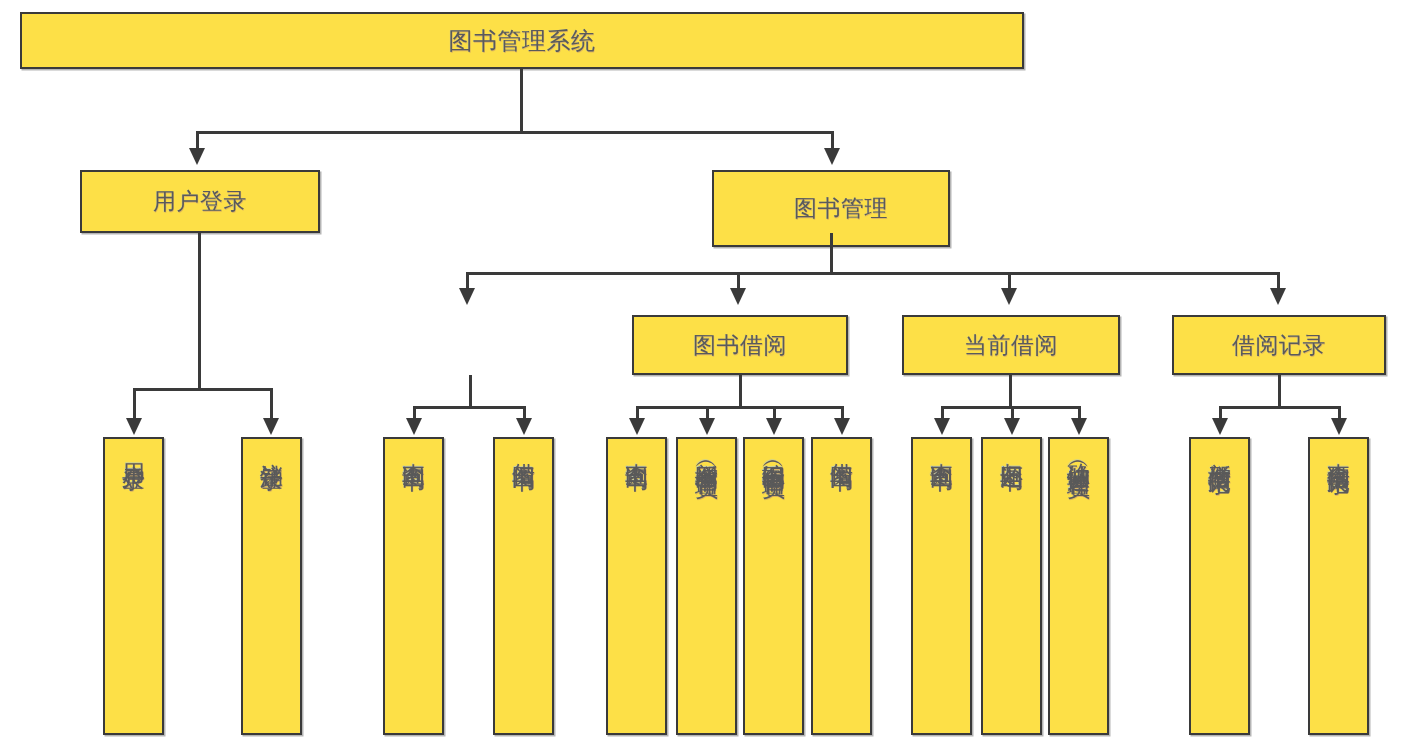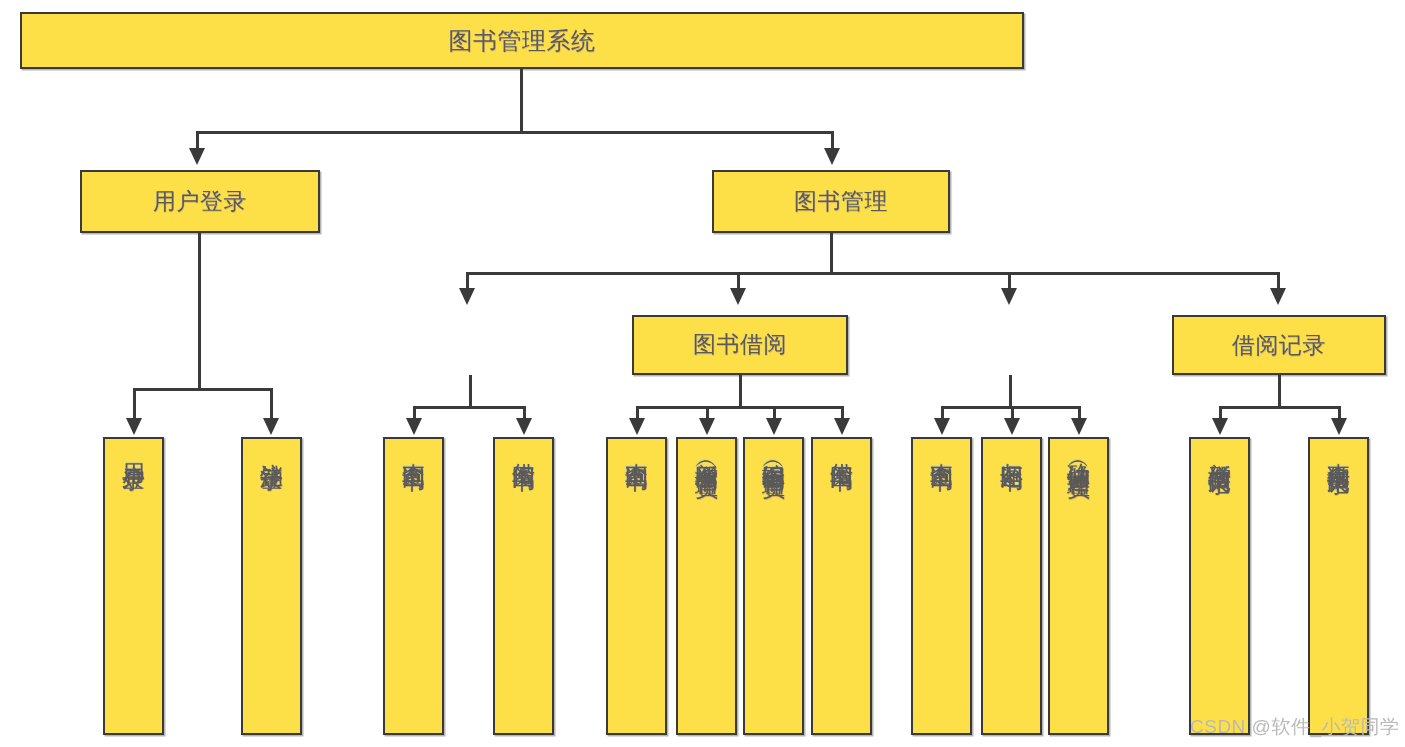--- a/index.html
+++ b/index.html
@@ -102,21 +102,21 @@
 
   <div class="line-v" style="left:196px; top:131px; height:19px;"></div>
   <div class="arrow" style="left:189px; top:148px;"></div>
   <div class="line-v" style="left:831px; top:131px; height:19px;"></div>
   <div class="arrow" style="left:824px; top:148px;"></div>
 
   <div class="node" style="left:80px; top:170px; width:240px; height:63px;">
     <span class="label">用户登录</span>
   </div>
 
-  <div class="node" style="left:712px; top:170px; width:238px; height:63px;padding-left:20px;">
+  <div class="node" style="left:712px; top:170px; width:238px; height:77px;padding-left:20px;">
     <span class="label">图书管理</span>
   </div>
 
   <div class="line-v" style="left:198px; top:233px; height:157px;"></div>
   <div class="line-h" style="left:133px; top:388px; width:139px;"></div>
   <div class="line-v" style="left:133px; top:388px; height:32px;"></div>
   <div class="arrow" style="left:126px; top:418px;"></div>
   <div class="line-v" style="left:270px; top:388px; height:32px;"></div>
   <div class="arrow" style="left:263px; top:418px;"></div>
 
@@ -125,24 +125,27 @@
   <div class="line-v" style="left:466px; top:272px; height:18px;"></div>
   <div class="arrow" style="left:459px; top:288px;"></div>
   <div class="line-v" style="left:737px; top:272px; height:18px;"></div>
   <div class="arrow" style="left:730px; top:288px;"></div>
   <div class="line-v" style="left:1008px; top:272px; height:18px;"></div>
   <div class="arrow" style="left:1001px; top:288px;"></div>
   <div class="line-v" style="left:1277px; top:272px; height:18px;"></div>
   <div class="arrow" style="left:1270px; top:288px;"></div>
 
 
-  <div class="node" style="left:632px; top:315px; width:216px; height:60px;font-family:Liberation Serif, serif;">
+  <div class="node" style="left:632px; top:315px; width:216px; height:60px;">
     <span class="label">图书借阅</span>
   </div>
 
+  <div class="node" style="left:902px; top:315px; width:218px; height:60px;">
+    <span class="label">当前借阅</span>
+  </div>
 
   <div class="node" style="left:1172px; top:315px; width:214px; height:60px;">
     <span class="label">借阅记录</span>
   </div>
 
   <div class="line-v" style="left:469px; top:375px; height:33px;"></div>
   <div class="line-h" style="left:413px; top:406px; width:113px;"></div>
   <div class="line-v" style="left:413px; top:406px; height:14px;"></div>
   <div class="arrow" style="left:406px; top:418px;"></div>
   <div class="line-v" style="left:523px; top:406px; height:14px;"></div>
@@ -212,15 +215,14 @@
     <span class="label">确认归还（管理员）</span>
   </div>
 
   <div class="node vertical" style="left:1189px; top:437px; width:61px; height:298px;">
     <span class="label">新增借阅记录</span>
   </div>
   <div class="node vertical" style="left:1308px; top:437px; width:61px; height:298px;">
     <span class="label">查询借阅记录</span>
   </div>
 
-  <div id="watermark" style="left:1190px; top:714px;">CSDN @软件_小贺同学</div>
 
 </div>
 
 </body></html>

